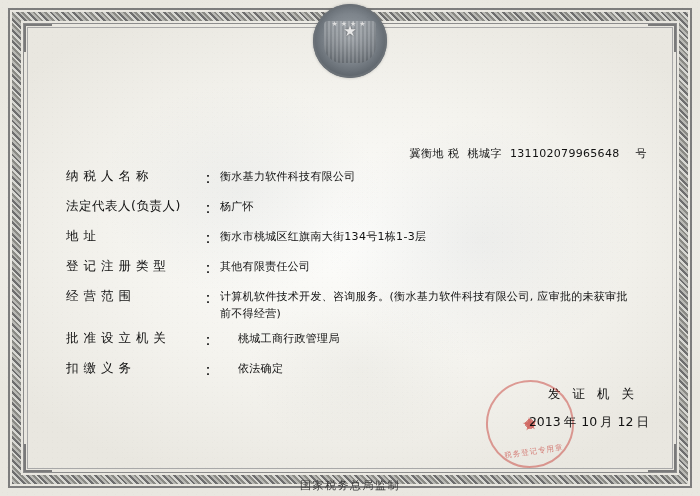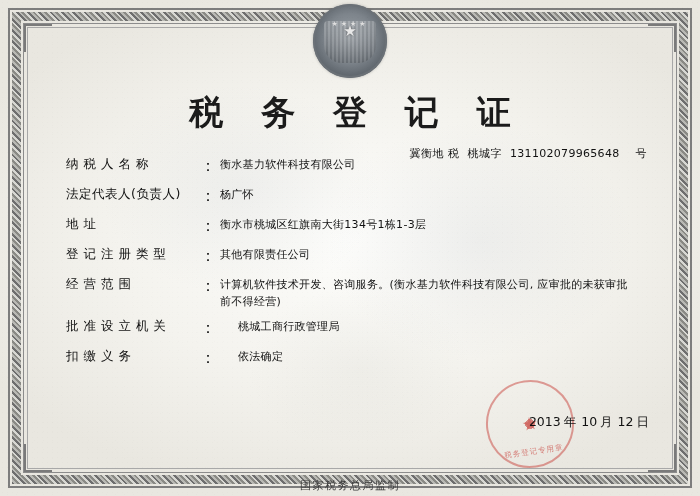--- a/index.html
+++ b/index.html
@@ -155,21 +155,21 @@
     white-space: nowrap;
     letter-spacing: 0.5px;
   }
   .serial-line .sp { display: inline-block; width: 8px; }
   .serial-line .num { letter-spacing: 0.3px; }
 
   
   .fields {
     position: absolute;
     left: 66px;
-    top: 156px;
+    top: 168px;
     width: 570px;
   }
   .row {
     display: flex;
     align-items: flex-start;
     margin-bottom: 8px;
     min-height: 22px;
   }
   .label {
     width: 132px;
@@ -292,21 +292,20 @@
   <div class="corner tl"></div>
   <div class="corner tr"></div>
   <div class="corner bl"></div>
   <div class="corner br"></div>
 
   <div class="emblem">
     <div class="mini-stars">★★★★</div>
     <div class="star">★</div>
   </div>
 
-  <div class="title">税 务 登 记 证</div>
 
   <div class="serial-line">
     <span>冀衡地 税</span><span class="sp"></span><span>桃城字</span><span class="sp"></span><span class="num">131102079965648</span><span class="sp"></span><span class="sp"></span><span>号</span>
   </div>
 
   <div class="fields">
 
     <div class="row">
       <div class="label sp-none">纳 税 人 名 称</div>
       <div class="colon">：</div>
@@ -344,20 +343,21 @@
     </div>
 
     <div class="row">
       <div class="label sp-none">扣 缴 义 务</div>
       <div class="colon">：</div>
       <div class="value indent">依法确定</div>
     </div>
 
   </div>
 
+  <div class="issuer">发 证 机 关</div>
 
   <div class="seal">
     <div class="seal-star">★</div>
     <div class="seal-bottom">税务登记专用章</div>
   </div>
 
   <div class="date-line">
     <span class="n">2013</span><span class="u">年</span><span class="n">10</span><span class="u">月</span><span class="n">12</span><span class="u">日</span>
   </div>
 

